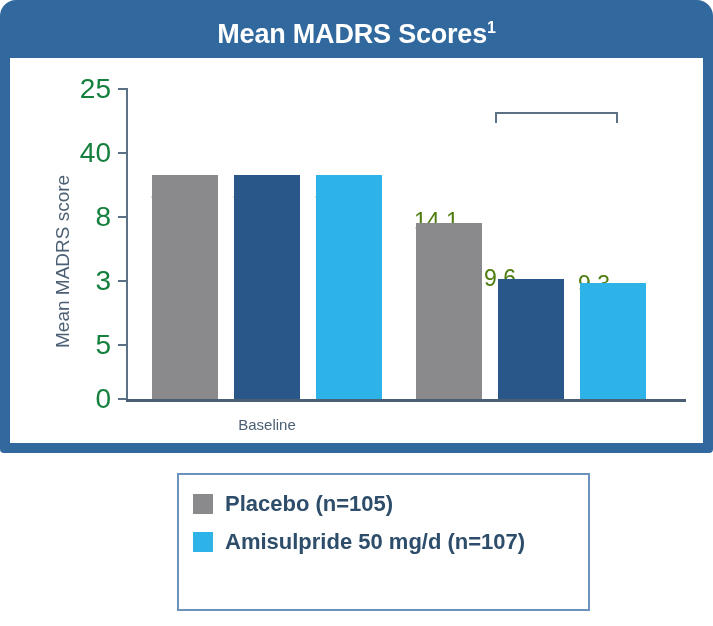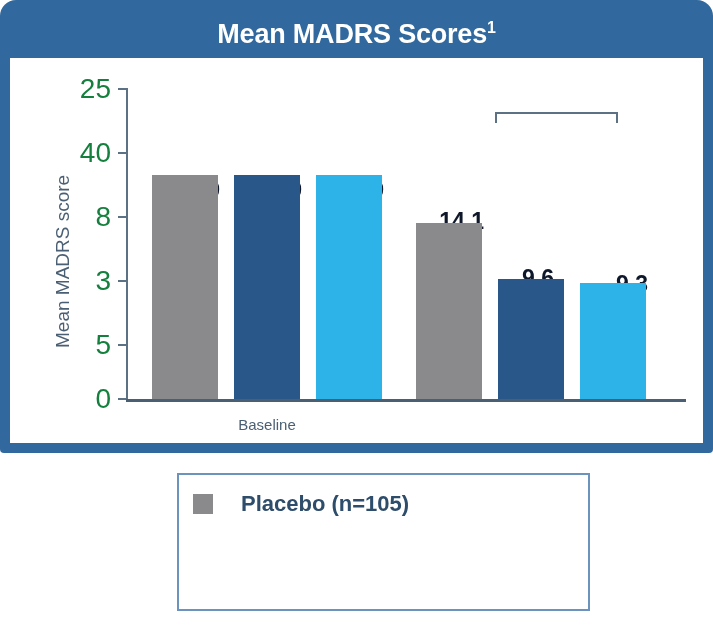--- a/index.html
+++ b/index.html
@@ -117,24 +117,24 @@
     height: 3px;
   }
 
   .bar {
     position: absolute;
     bottom: 0;
   }
 
   .bar-label {
     position: absolute;
-    color: #0f172a;
+    color: #4d7c0f;
     font-size: 23px;
-    font-weight: bold;
-    text-align: right;
+    font-weight: normal;
+    text-align: left;
     line-height: 24px;
     white-space: nowrap;
   }
 
   .cat-label {
     position: absolute;
     color: #4a5f73;
     font-size: 15px;
     text-align: center;
     white-space: nowrap;
@@ -167,21 +167,20 @@
     height: 138px;
     background: #ffffff;
     border: 2px solid #6b93bd;
     box-sizing: border-box;
     padding: 10px 0 0 14px;
   }
   .legend-row {
     display: flex;
     align-items: center;
     height: 38px;
-    gap: 16px;
   }
   .legend-swatch {
     width: 20px;
     height: 20px;
     flex: 0 0 20px;
     margin-right: 12px;
   }
   .legend-text {
     color: #2e4d6b;
     font-size: 22px;
@@ -253,16 +252,20 @@
   </div>
 
   <div class="legend-box">
 
     <div class="legend-row">
       <span class="legend-swatch" style="background:#8a8a8c;"></span>
       <span class="legend-text">Placebo (n=105)</span>
     </div>
 
 
+    <div class="legend-row">
+      <span class="legend-swatch" style="background:#2eb3e8;"></span>
+      <span class="legend-text">Amisulpride 50 mg/d (n=107)</span>
+    </div>
 
   </div>
 
 </div>
 
 </body></html>

